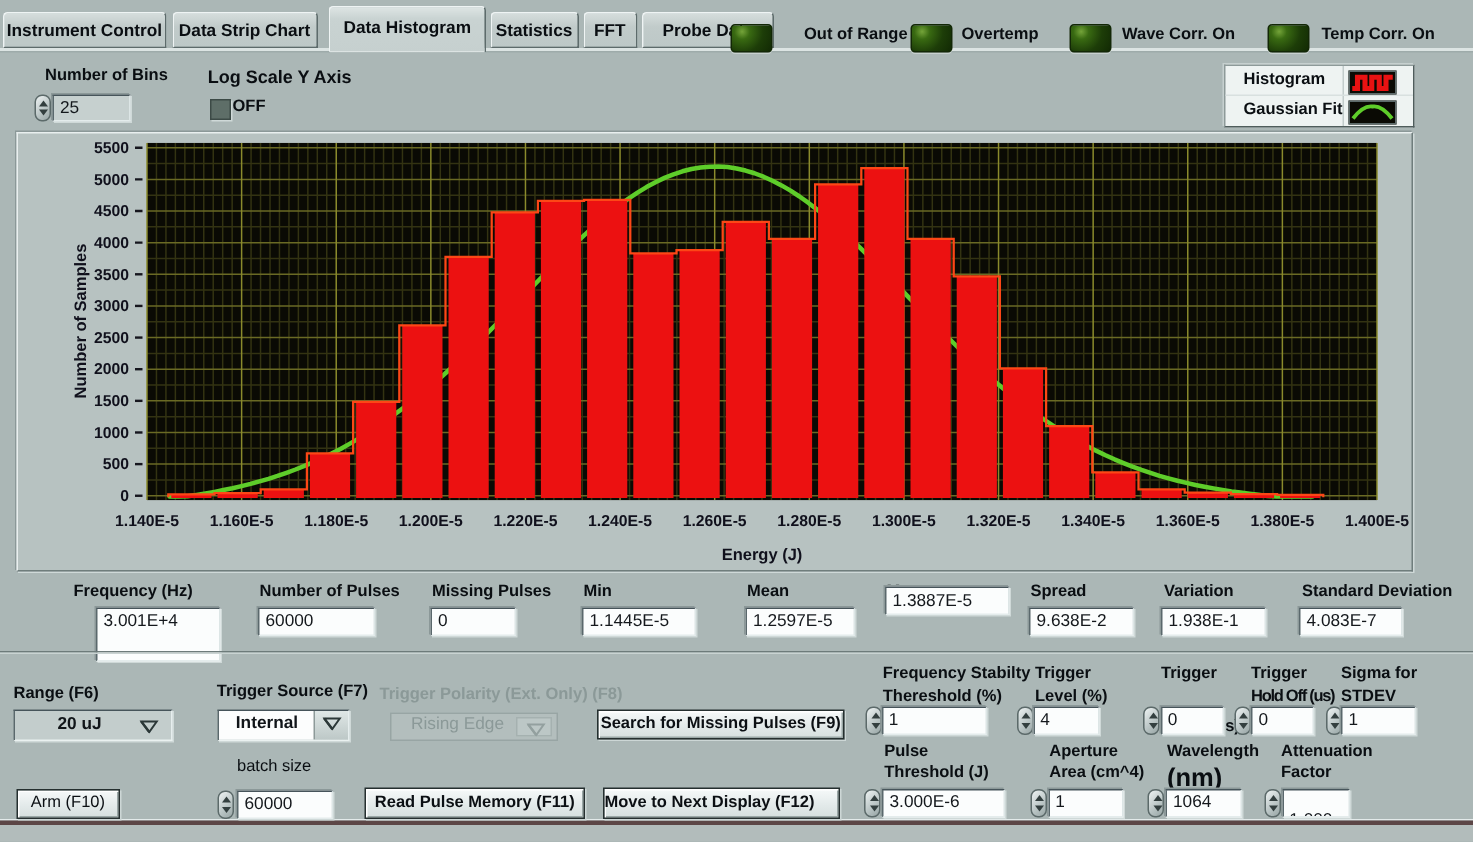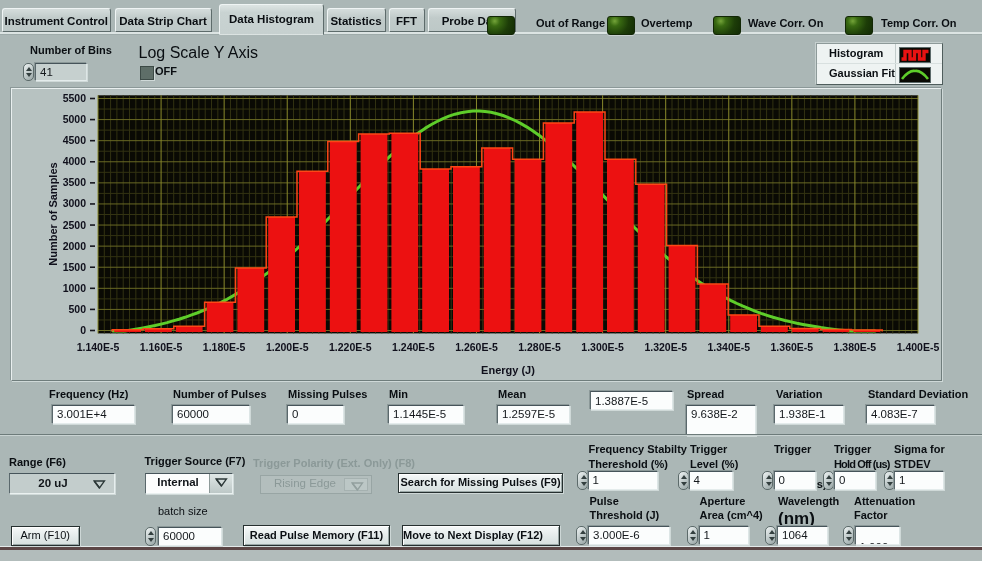--- a/index.html
+++ b/index.html
@@ -18,22 +18,22 @@
 <div style="position:absolute;left:641px;top:17px;font-size:11px;font-weight:700;color:#0a0e12;white-space:nowrap;">Overtemp</div>
 <div style="position:absolute;left:713px;top:16px;width:26px;height:17px;border-radius:3px;border:1px solid #122706;z-index:10;background:radial-gradient(circle at 26% 24%, #74a439 0%, #396a12 22%, #1d3d08 60%, #122a04 100%);box-shadow:0 1px 0 rgba(255,255,255,.35)"></div>
 <div style="position:absolute;left:748px;top:17px;font-size:11px;font-weight:700;color:#0a0e12;white-space:nowrap;">Wave Corr. On</div>
 <div style="position:absolute;left:844.5px;top:16px;width:26px;height:17px;border-radius:3px;border:1px solid #122706;z-index:10;background:radial-gradient(circle at 26% 24%, #74a439 0%, #396a12 22%, #1d3d08 60%, #122a04 100%);box-shadow:0 1px 0 rgba(255,255,255,.35)"></div>
 <div style="position:absolute;left:881px;top:17px;font-size:11px;font-weight:700;color:#0a0e12;white-space:nowrap;">Temp Corr. On</div>
 <div style="position:absolute;left:30px;top:44px;font-size:11px;font-weight:700;color:#0a0e12;white-space:nowrap;">Number of Bins</div>
 <div style="position:absolute;left:22.5px;top:63px;width:11px;height:18px;box-sizing:border-box;background:linear-gradient(135deg,#eef3f3,#b9c4c4 60%,#98a5a5);border:1px solid #5c6a6a;border-radius:5px;">
     <div style="position:absolute;left:2.5px;top:3px;width:0;height:0;border-left:3px solid transparent;border-right:3px solid transparent;border-bottom:4px solid #333f3f"></div>
     <div style="position:absolute;left:2.5px;bottom:3px;width:0;height:0;border-left:3px solid transparent;border-right:3px solid transparent;border-top:4px solid #333f3f"></div>
   </div>
-<div style="position:absolute;left:35px;top:63px;width:52px;height:18px;box-sizing:border-box;background:#c6d0cf;border:1px solid;border-color:#46545a #dde6e6 #e4ecec #5a686c;box-shadow:-1px -1px 0 #8b9898, 1px 1px 0 #cfd9d8;font-size:11.5px;color:#14181c;padding:2px 0 0 4px;white-space:nowrap;overflow:hidden">41</div>
-<div style="position:absolute;left:138.5px;top:44px;font-size:16px;font-weight:400;color:#0a0e12;white-space:nowrap;">Log Scale Y Axis</div>
+<div style="position:absolute;left:35px;top:63px;width:52px;height:18px;box-sizing:border-box;background:#c6d0cf;border:1px solid;border-color:#46545a #dde6e6 #e4ecec #5a686c;box-shadow:-1px -1px 0 #8b9898, 1px 1px 0 #cfd9d8;font-size:11.5px;color:#14181c;padding:2px 0 0 4px;white-space:nowrap;overflow:hidden">25</div>
+<div style="position:absolute;left:138.5px;top:44px;font-size:12px;font-weight:700;color:#0a0e12;white-space:nowrap;">Log Scale Y Axis</div>
 <div style="position:absolute;left:139.5px;top:66px;width:12px;height:12px;background:#5e6e68;border:1px solid #3c4a46;box-shadow:1px 1px 0 #cfd9d8"></div>
 <div style="position:absolute;left:155px;top:65px;font-size:11px;font-weight:700;color:#0a0e12;white-space:nowrap;">OFF</div>
 <div style="position:absolute;left:11px;top:88px;width:929px;height:291px;background:#b7c2c1;border:1px solid;border-color:#e9efef #6f7d7c #6f7d7c #e9efef;box-shadow:1px 1px 0 #cfd9d8, -1px -1px 0 #8b9898;">
     <svg width="929" height="291" viewBox="0 0 929 291" style="position:absolute;left:0;top:0">
 <rect x="86.0" y="6.3" width="820.0" height="238.1" fill="#0a0a04"></rect>
 <path d="M92.31 6.3V244.4 M98.62 6.3V244.4 M104.92 6.3V244.4 M111.23 6.3V244.4 M117.54 6.3V244.4 M123.85 6.3V244.4 M130.15 6.3V244.4 M136.46 6.3V244.4 M142.77 6.3V244.4 M155.38 6.3V244.4 M161.69 6.3V244.4 M168.00 6.3V244.4 M174.31 6.3V244.4 M180.62 6.3V244.4 M186.92 6.3V244.4 M193.23 6.3V244.4 M199.54 6.3V244.4 M205.85 6.3V244.4 M218.46 6.3V244.4 M224.77 6.3V244.4 M231.08 6.3V244.4 M237.38 6.3V244.4 M243.69 6.3V244.4 M250.00 6.3V244.4 M256.31 6.3V244.4 M262.62 6.3V244.4 M268.92 6.3V244.4 M281.54 6.3V244.4 M287.85 6.3V244.4 M294.15 6.3V244.4 M300.46 6.3V244.4 M306.77 6.3V244.4 M313.08 6.3V244.4 M319.38 6.3V244.4 M325.69 6.3V244.4 M332.00 6.3V244.4 M344.62 6.3V244.4 M350.92 6.3V244.4 M357.23 6.3V244.4 M363.54 6.3V244.4 M369.85 6.3V244.4 M376.15 6.3V244.4 M382.46 6.3V244.4 M388.77 6.3V244.4 M395.08 6.3V244.4 M407.69 6.3V244.4 M414.00 6.3V244.4 M420.31 6.3V244.4 M426.62 6.3V244.4 M432.92 6.3V244.4 M439.23 6.3V244.4 M445.54 6.3V244.4 M451.85 6.3V244.4 M458.15 6.3V244.4 M470.77 6.3V244.4 M477.08 6.3V244.4 M483.38 6.3V244.4 M489.69 6.3V244.4 M496.00 6.3V244.4 M502.31 6.3V244.4 M508.62 6.3V244.4 M514.92 6.3V244.4 M521.23 6.3V244.4 M533.85 6.3V244.4 M540.15 6.3V244.4 M546.46 6.3V244.4 M552.77 6.3V244.4 M559.08 6.3V244.4 M565.38 6.3V244.4 M571.69 6.3V244.4 M578.00 6.3V244.4 M584.31 6.3V244.4 M596.92 6.3V244.4 M603.23 6.3V244.4 M609.54 6.3V244.4 M615.85 6.3V244.4 M622.15 6.3V244.4 M628.46 6.3V244.4 M634.77 6.3V244.4 M641.08 6.3V244.4 M647.38 6.3V244.4 M660.00 6.3V244.4 M666.31 6.3V244.4 M672.62 6.3V244.4 M678.92 6.3V244.4 M685.23 6.3V244.4 M691.54 6.3V244.4 M697.85 6.3V244.4 M704.15 6.3V244.4 M710.46 6.3V244.4 M723.08 6.3V244.4 M729.38 6.3V244.4 M735.69 6.3V244.4 M742.00 6.3V244.4 M748.31 6.3V244.4 M754.62 6.3V244.4 M760.92 6.3V244.4 M767.23 6.3V244.4 M773.54 6.3V244.4 M786.15 6.3V244.4 M792.46 6.3V244.4 M798.77 6.3V244.4 M805.08 6.3V244.4 M811.38 6.3V244.4 M817.69 6.3V244.4 M824.00 6.3V244.4 M830.31 6.3V244.4 M836.62 6.3V244.4 M849.23 6.3V244.4 M855.54 6.3V244.4 M861.85 6.3V244.4 M868.15 6.3V244.4 M874.46 6.3V244.4 M880.77 6.3V244.4 M887.08 6.3V244.4 M893.38 6.3V244.4 M899.69 6.3V244.4" stroke="#333312" stroke-width="1"></path>
 <path d="M86.0 230.95H906.0 M86.0 209.86H906.0 M86.0 188.77H906.0 M86.0 167.68H906.0 M86.0 146.59H906.0 M86.0 125.50H906.0 M86.0 104.41H906.0 M86.0 83.32H906.0 M86.0 62.23H906.0 M86.0 41.14H906.0 M86.0 20.05H906.0" stroke="#333312" stroke-width="1"></path>
 <path d="M86.0 241.50H906.0 M86.0 220.41H906.0 M86.0 199.32H906.0 M86.0 178.23H906.0 M86.0 157.14H906.0 M86.0 136.05H906.0 M86.0 114.95H906.0 M86.0 93.86H906.0 M86.0 72.77H906.0 M86.0 51.68H906.0 M86.0 30.59H906.0 M86.0 9.50H906.0" stroke="#6a6a24" stroke-width="1"></path>
 <path d="M86.00 6.3V244.4 M149.08 6.3V244.4 M212.15 6.3V244.4 M275.23 6.3V244.4 M338.31 6.3V244.4 M401.38 6.3V244.4 M464.46 6.3V244.4 M527.54 6.3V244.4 M590.62 6.3V244.4 M653.69 6.3V244.4 M716.77 6.3V244.4 M779.85 6.3V244.4 M842.92 6.3V244.4 M906.00 6.3V244.4" stroke="#8a8a2c" stroke-width="1"></path>
 <polyline points="101.0,242.0 107.0,242.0 113.0,241.9 119.0,241.0 125.0,240.0 131.0,238.9 137.0,237.7 143.0,236.5 149.0,235.1 155.0,233.6 161.0,231.9 167.0,230.2 173.0,228.3 179.0,226.2 185.0,224.0 191.0,221.6 197.0,219.1 203.0,216.3 209.0,213.4 215.0,210.3 221.0,206.9 227.0,203.4 233.0,199.7 239.0,195.7 245.0,191.5 251.0,187.2 257.0,182.9 263.0,178.3 269.0,173.5 275.0,168.6 281.0,163.4 287.0,158.0 293.0,152.5 299.0,146.8 305.0,141.0 311.0,135.1 317.0,129.0 323.0,122.9 329.0,116.7 335.0,110.4 341.0,104.2 347.0,98.0 353.0,91.8 359.0,85.7 365.0,79.7 371.0,73.9 377.0,68.2 383.0,62.7 389.0,57.5 395.0,52.5 401.0,47.8 407.0,43.4 413.0,39.4 419.0,35.7 425.0,32.5 431.0,29.6 437.0,27.2 443.0,25.2 449.0,23.7 455.0,22.7 461.0,22.1 467.0,22.0 473.0,22.4 479.0,23.3 485.0,24.7 491.0,26.5 497.0,28.8 503.0,31.5 509.0,34.6 515.0,38.1 521.0,42.0 527.0,46.3 533.0,50.9 539.0,55.8 545.0,60.9 551.0,66.3 557.0,72.0 563.0,77.8 569.0,83.7 575.0,89.8 581.0,95.9 587.0,102.1 593.0,108.4 599.0,114.6 605.0,120.8 611.0,127.0 617.0,133.1 623.0,139.0 629.0,144.9 635.0,150.6 641.0,156.2 647.0,161.6 653.0,166.9 659.0,171.9 665.0,176.7 671.0,181.4 677.0,185.8 683.0,190.0 689.0,194.0 695.0,198.0 701.0,201.7 707.0,205.2 713.0,208.5 719.0,211.6 725.0,214.5 731.0,217.2 737.0,219.7 743.0,222.1 749.0,224.3 755.0,226.3 761.0,228.2 767.0,229.9 773.0,231.5 779.0,232.9 785.0,234.3 791.0,235.5 797.0,236.6 803.0,237.6 809.0,238.6 815.0,239.4 821.0,240.2 827.0,240.9 833.0,241.6 839.0,242.0 845.0,242.0 851.0,242.0 857.0,242.0 863.0,242.0" fill="none" stroke="#5ecd2a" stroke-width="3" stroke-linecap="round" stroke-linejoin="round"></polyline>
@@ -111,33 +111,33 @@
     <div style="position:absolute;left:12px;top:3px;font-size:11px;font-weight:700;color:#0a0e12">Histogram</div>
     <div style="position:absolute;left:12px;top:23px;font-size:11px;font-weight:700;color:#0a0e12">Gaussian Fit</div>
     <div style="position:absolute;left:82px;top:3px;width:30px;height:14px;background:#0a0a04;border:1px solid #5c6a6a"><svg width="30" height="14" viewBox="0 0 30 14">
         <path d="M1.5 11 h3.5 v-7.5 h5 v7.5 h4.5 v-7.5 h5 v7.5 h4.5 v-7.5 h4.5" fill="none" stroke="#e81212" stroke-width="3.4"></path>
       </svg></div>
     <div style="position:absolute;left:82px;top:23px;width:30px;height:14px;background:#0a0a04;border:1px solid #5c6a6a"><svg width="30" height="14" viewBox="0 0 30 14">
         <path d="M2 11 Q9 2 15 3 Q21 2 28 11" fill="none" stroke="#5ecd2a" stroke-width="2.6"></path>
       </svg></div>
   </div>
 <div style="position:absolute;left:49px;top:388px;font-size:11px;font-weight:700;color:#0a0e12;white-space:nowrap;">Frequency (Hz)</div>
-<div style="position:absolute;left:52px;top:405px;width:83px;height:19px;box-sizing:border-box;background:#fbfdfd;border:1px solid;border-color:#46545a #dde6e6 #e4ecec #5a686c;box-shadow:-1px -1px 0 #8b9898, 1px 1px 0 #cfd9d8;font-size:11.5px;color:#14181c;padding:2px 0 0 4px;white-space:nowrap;overflow:hidden">3.001E+4</div>
+<div style="position:absolute;left:64px;top:405px;width:83px;height:36px;box-sizing:border-box;background:#fbfdfd;border:1px solid;border-color:#46545a #dde6e6 #e4ecec #5a686c;box-shadow:-1px -1px 0 #8b9898, 1px 1px 0 #cfd9d8;font-size:11.5px;color:#14181c;padding:2px 0 0 4px;white-space:nowrap;overflow:hidden">3.001E+4</div>
 <div style="position:absolute;left:173px;top:388px;font-size:11px;font-weight:700;color:#0a0e12;white-space:nowrap;">Number of Pulses</div>
 <div style="position:absolute;left:172px;top:405px;width:78px;height:19px;box-sizing:border-box;background:#fbfdfd;border:1px solid;border-color:#46545a #dde6e6 #e4ecec #5a686c;box-shadow:-1px -1px 0 #8b9898, 1px 1px 0 #cfd9d8;font-size:11.5px;color:#14181c;padding:2px 0 0 4px;white-space:nowrap;overflow:hidden">60000</div>
 <div style="position:absolute;left:288px;top:388px;font-size:11px;font-weight:700;color:#0a0e12;white-space:nowrap;">Missing Pulses</div>
 <div style="position:absolute;left:287px;top:405px;width:57px;height:19px;box-sizing:border-box;background:#fbfdfd;border:1px solid;border-color:#46545a #dde6e6 #e4ecec #5a686c;box-shadow:-1px -1px 0 #8b9898, 1px 1px 0 #cfd9d8;font-size:11.5px;color:#14181c;padding:2px 0 0 4px;white-space:nowrap;overflow:hidden">0</div>
 <div style="position:absolute;left:389px;top:388px;font-size:11px;font-weight:700;color:#0a0e12;white-space:nowrap;">Min</div>
 <div style="position:absolute;left:388px;top:405px;width:76px;height:19px;box-sizing:border-box;background:#fbfdfd;border:1px solid;border-color:#46545a #dde6e6 #e4ecec #5a686c;box-shadow:-1px -1px 0 #8b9898, 1px 1px 0 #cfd9d8;font-size:11.5px;color:#14181c;padding:2px 0 0 4px;white-space:nowrap;overflow:hidden">1.1445E-5</div>
 <div style="position:absolute;left:498px;top:388px;font-size:11px;font-weight:700;color:#0a0e12;white-space:nowrap;text-align:center;">Mean</div>
 <div style="position:absolute;left:497px;top:405px;width:73px;height:19px;box-sizing:border-box;background:#fbfdfd;border:1px solid;border-color:#46545a #dde6e6 #e4ecec #5a686c;box-shadow:-1px -1px 0 #8b9898, 1px 1px 0 #cfd9d8;font-size:11.5px;color:#14181c;padding:2px 0 0 4px;white-space:nowrap;overflow:hidden">1.2597E-5</div>
 <div style="position:absolute;left:591px;top:388px;font-size:11px;font-weight:700;color:#0a0e12;white-space:nowrap;">Max</div>
 <div style="position:absolute;left:590px;top:391px;width:83px;height:19px;box-sizing:border-box;background:#fbfdfd;border:1px solid;border-color:#46545a #dde6e6 #e4ecec #5a686c;box-shadow:-1px -1px 0 #8b9898, 1px 1px 0 #cfd9d8;font-size:11.5px;color:#14181c;padding:3px 0 0 4px;white-space:nowrap;overflow:hidden">1.3887E-5</div>
 <div style="position:absolute;left:687px;top:388px;font-size:11px;font-weight:700;color:#0a0e12;white-space:nowrap;">Spread</div>
-<div style="position:absolute;left:686px;top:405px;width:70px;height:31px;box-sizing:border-box;background:#fbfdfd;border:1px solid;border-color:#46545a #dde6e6 #e4ecec #5a686c;box-shadow:-1px -1px 0 #8b9898, 1px 1px 0 #cfd9d8;font-size:11.5px;color:#14181c;padding:2px 0 0 4px;white-space:nowrap;overflow:hidden">9.638E-2</div>
+<div style="position:absolute;left:686px;top:405px;width:70px;height:19px;box-sizing:border-box;background:#fbfdfd;border:1px solid;border-color:#46545a #dde6e6 #e4ecec #5a686c;box-shadow:-1px -1px 0 #8b9898, 1px 1px 0 #cfd9d8;font-size:11.5px;color:#14181c;padding:2px 0 0 4px;white-space:nowrap;overflow:hidden">9.638E-2</div>
 <div style="position:absolute;left:776px;top:388px;font-size:11px;font-weight:700;color:#0a0e12;white-space:nowrap;">Variation</div>
 <div style="position:absolute;left:774px;top:405px;width:70px;height:19px;box-sizing:border-box;background:#fbfdfd;border:1px solid;border-color:#46545a #dde6e6 #e4ecec #5a686c;box-shadow:-1px -1px 0 #8b9898, 1px 1px 0 #cfd9d8;font-size:11.5px;color:#14181c;padding:2px 0 0 4px;white-space:nowrap;overflow:hidden">1.938E-1</div>
 <div style="position:absolute;left:868px;top:388px;font-size:11px;font-weight:700;color:#0a0e12;white-space:nowrap;">Standard Deviation</div>
 <div style="position:absolute;left:866px;top:405px;width:69px;height:19px;box-sizing:border-box;background:#fbfdfd;border:1px solid;border-color:#46545a #dde6e6 #e4ecec #5a686c;box-shadow:-1px -1px 0 #8b9898, 1px 1px 0 #cfd9d8;font-size:11.5px;color:#14181c;padding:2px 0 0 4px;white-space:nowrap;overflow:hidden">4.083E-7</div>
 <div style="position:absolute;left:0;top:434px;width:982px;height:1px;background:#6d7b7a"></div>
 <div style="position:absolute;left:0;top:435px;width:982px;height:1px;background:#c9d3d2"></div>
 <div style="position:absolute;left:0;top:546px;width:982px;height:1px;background:#e3eaea"></div>
 <div style="position:absolute;left:0;top:547px;width:982px;height:3px;background:#5c4646"></div>
 <div style="position:absolute;left:0;top:550px;width:982px;height:11px;background:#b2bcbb"></div>
 <div style="position:absolute;left:9px;top:456px;font-size:11px;font-weight:700;color:#0a0e12;white-space:nowrap;">Range (F6)</div>

